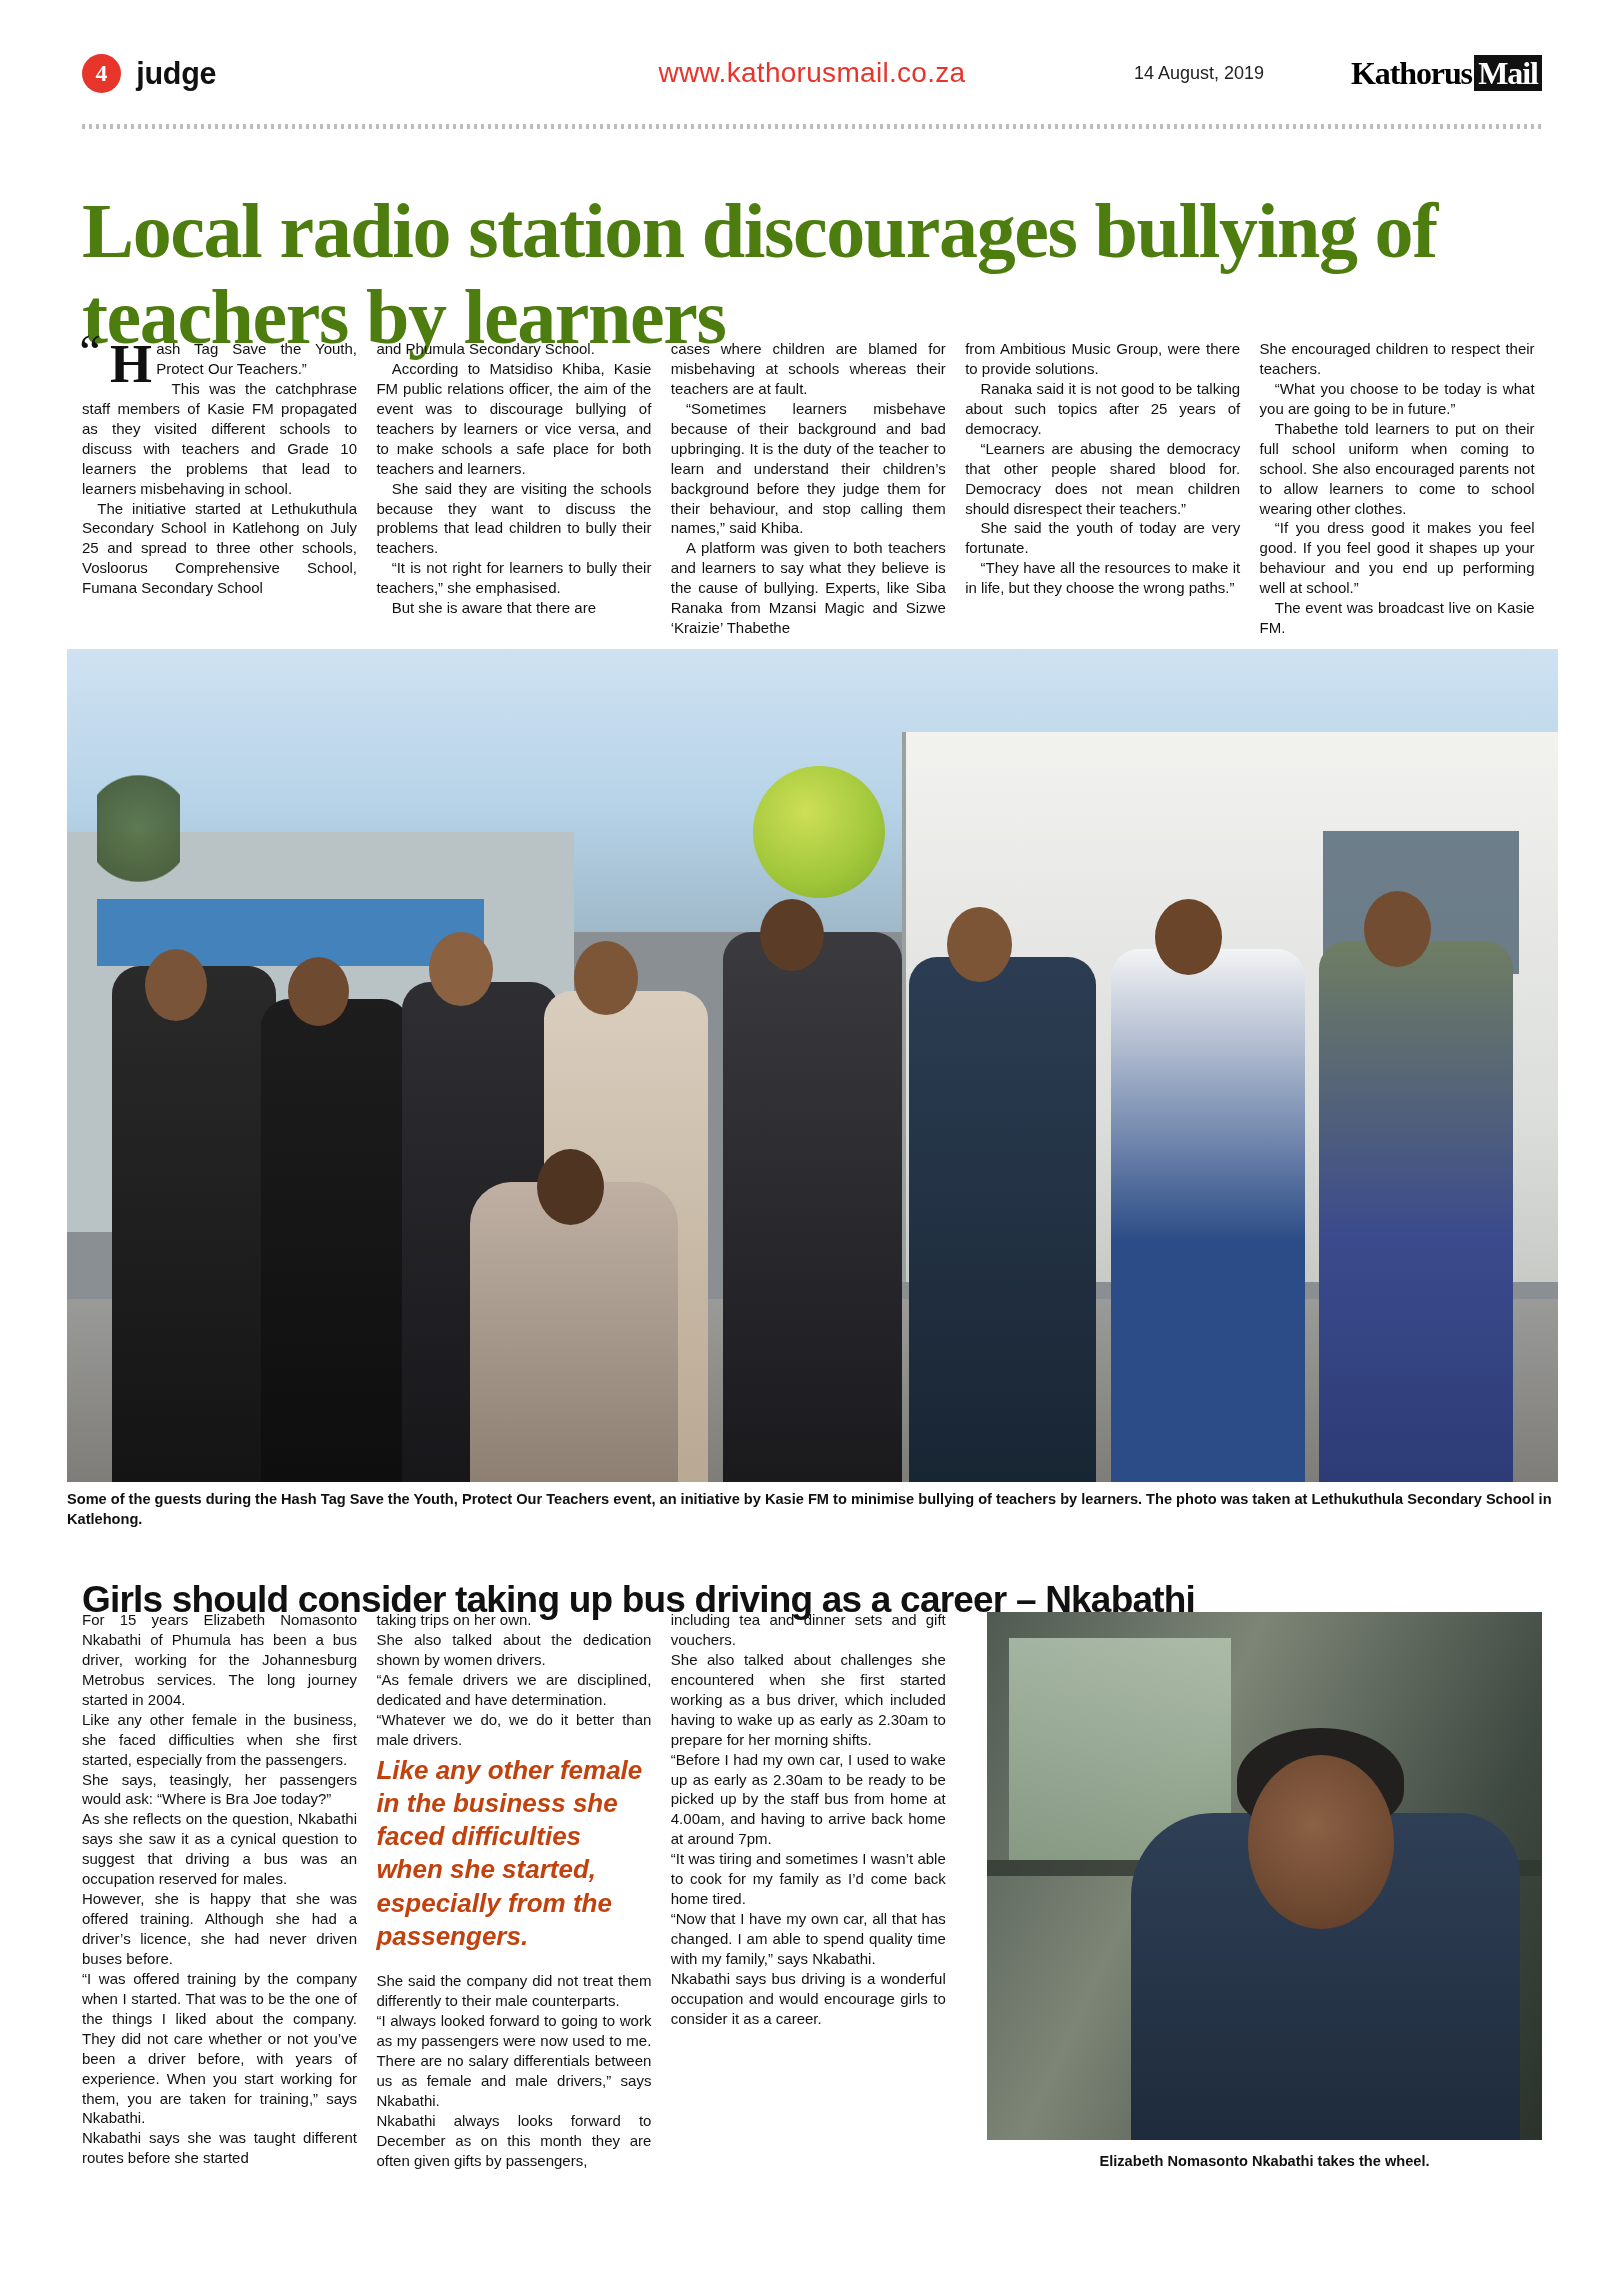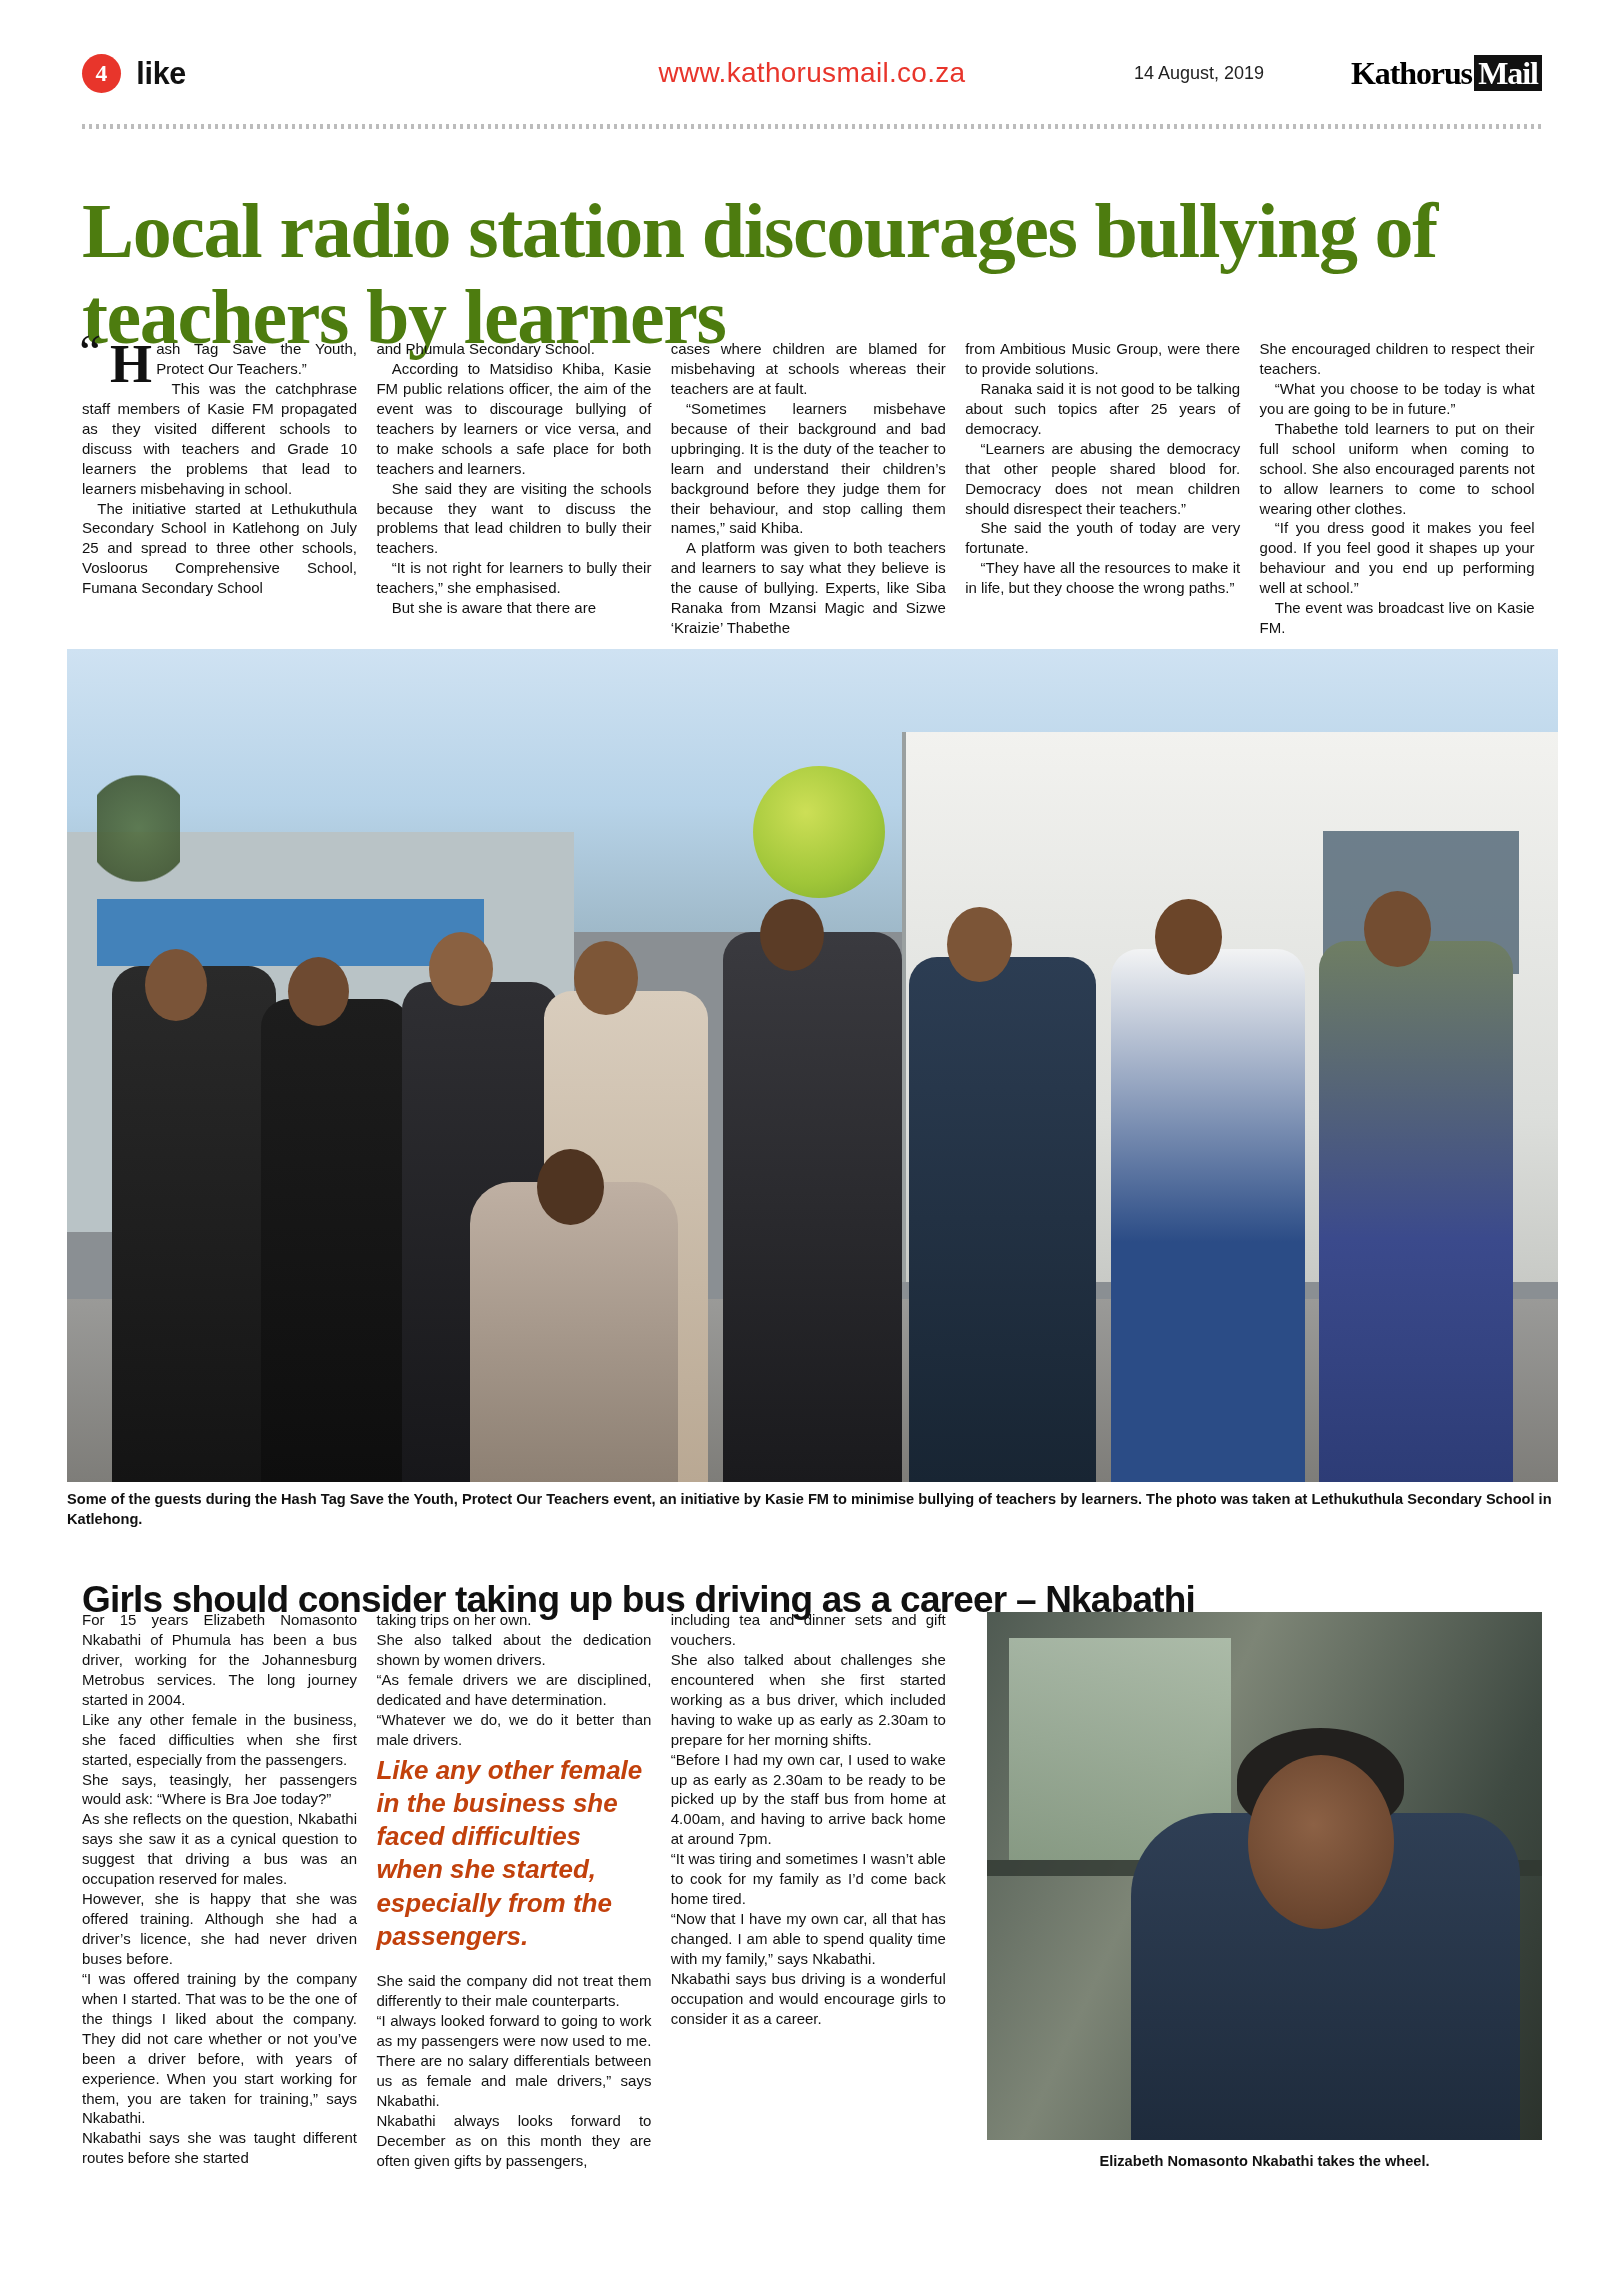--- a/index.html
+++ b/index.html
@@ -301,21 +301,21 @@
     color: #111;
   }
 </style>
 </head>
 <body>
 
 <div class="page">
 
   <div class="masthead">
     <div class="page-badge">4</div>
-    <div class="section-name">like</div>
+    <div class="section-name">judge</div>
     <div class="masthead-url">www.kathorusmail.co.za</div>
     <div class="masthead-date">14 August, 2019</div>
     <div class="masthead-logo">
       <span>Kathorus</span><span class="mail">Mail</span>
     </div>
   </div>
   <div class="rule-dots"></div>
 
   <h1 class="headline1">Local radio station discourages bullying of teachers by learners</h1>
 

